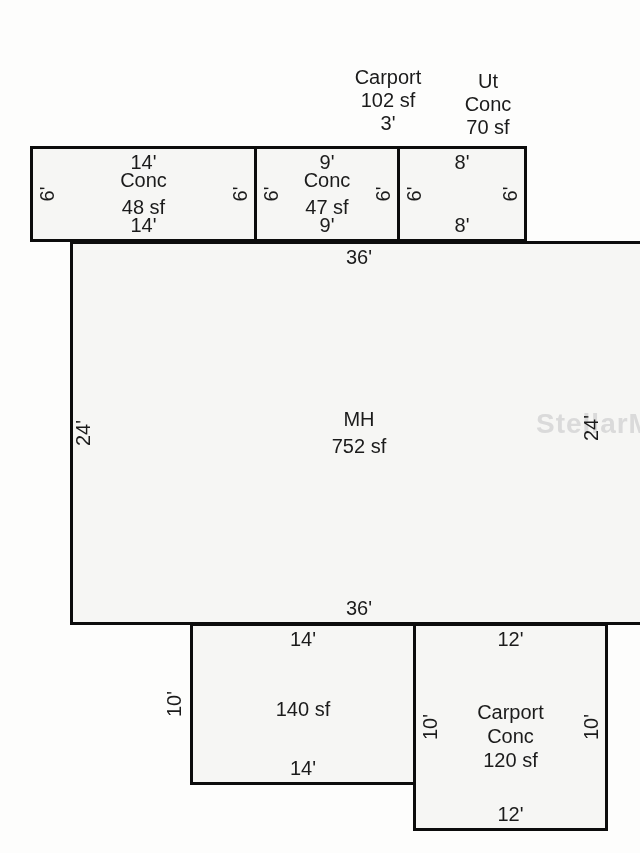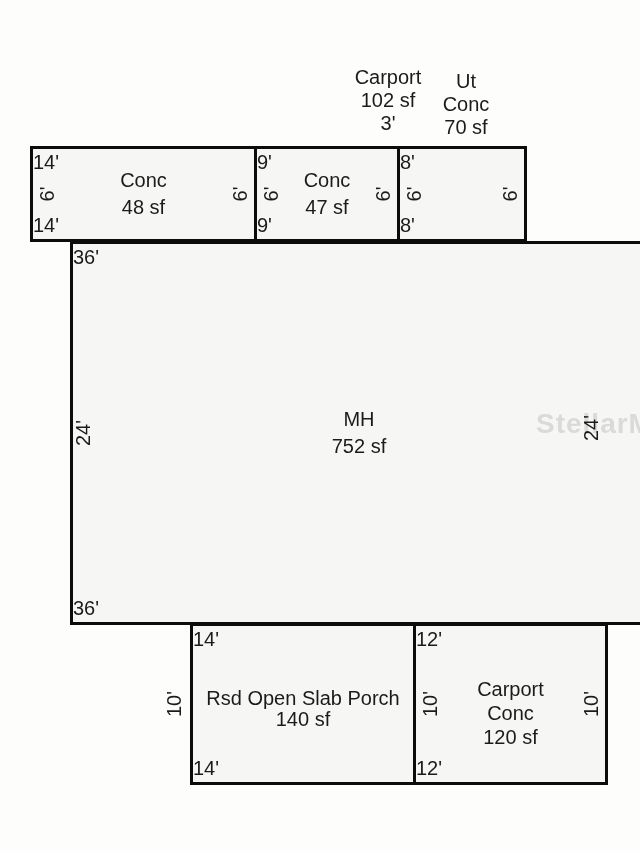--- a/index.html
+++ b/index.html
@@ -21,20 +21,21 @@
     font-size:20px;
   }
   .room{
     position:absolute;
     border:3px solid var(--line);
     background:var(--fill);
     box-sizing:border-box;
   }
   .dim{
     position:absolute;left:0;right:0;
+    text-align:center;
     line-height:23px;
     white-space:nowrap;
   }
   .dim-top{top:2px;}
   .dim-bottom{bottom:2px;}
   .vdim{
     position:absolute;top:50%;
     white-space:nowrap;
     line-height:20px;
   }
@@ -46,33 +47,33 @@
     display:flex;flex-direction:column;
     align-items:center;justify-content:center;
     text-align:center;
   }
   
   #room-conc-84 {left:30px; top:146px; width:227px; height:96px;}
   #room-conc-54 {left:254px;top:146px; width:146px; height:96px;}
   #room-ut-conc {left:397px;top:146px; width:130px; height:96px;}
   #room-mh      {left:30px; top:241px; width:578px; height:384px;margin-left:40px;}
   #room-porch   {left:190px;top:623px; width:226px; height:162px;}
-  #room-carport {left:413px;top:623px; width:195px; height:162px;}
+  #room-carport {left:413px;top:623px; width:195px; height:208px;}
 
   #room-conc-84 .label, #room-conc-54 .label, #room-mh .label{line-height:27px;}
   #room-porch .label{line-height:21px;padding-top:10px;}
   #room-carport .label{line-height:24px;padding-top:18px;}
   #room-mh .vdim-left{left:10px;}
 
   .float-label{
     position:absolute;width:120px;
     text-align:center;line-height:23px;
   }
   #carport-upper{left:328px;top:66px;}
-  #ut-upper{left:406px;top:70px;}
+  #ut-upper{left:428px;top:70px;}
 
   #watermark{
     position:absolute;left:536px;top:409px;
     font-weight:bold;font-size:28px;line-height:30px;
     letter-spacing:1px;white-space:nowrap;
     color:var(--watermark);
   }
   #mh-right-dim{
     position:absolute;left:591px;top:428px;
     transform:translate(-50%,-50%) rotate(-90deg);
@@ -132,21 +133,20 @@
       <span>MH</span>
       <span>752 sf</span>
     </div>
     <span class="dim dim-bottom">36'</span>
   </div>
 
   <div class="room" id="room-porch">
     <span class="dim dim-top">14'</span>
     <span class="vdim vdim-outside-left">10'</span>
     <div class="label">
-      <span>Rsd Open Slab Porch</span>
       <span>140 sf</span>
     </div>
     <span class="dim dim-bottom">14'</span>
   </div>
 
   <div class="room" id="room-carport">
     <span class="dim dim-top">12'</span>
     <span class="vdim vdim-left">10'</span>
     <span class="vdim vdim-right">10'</span>
     <div class="label">

